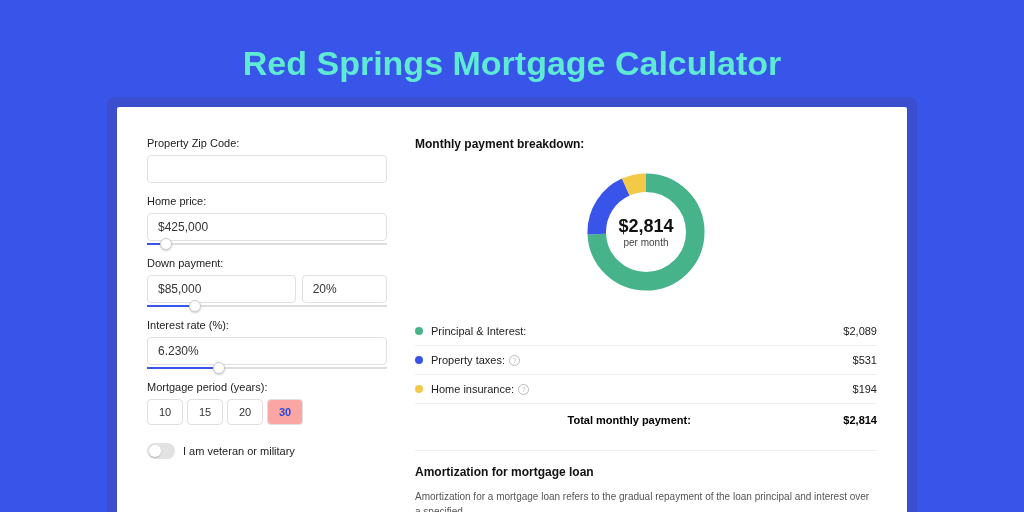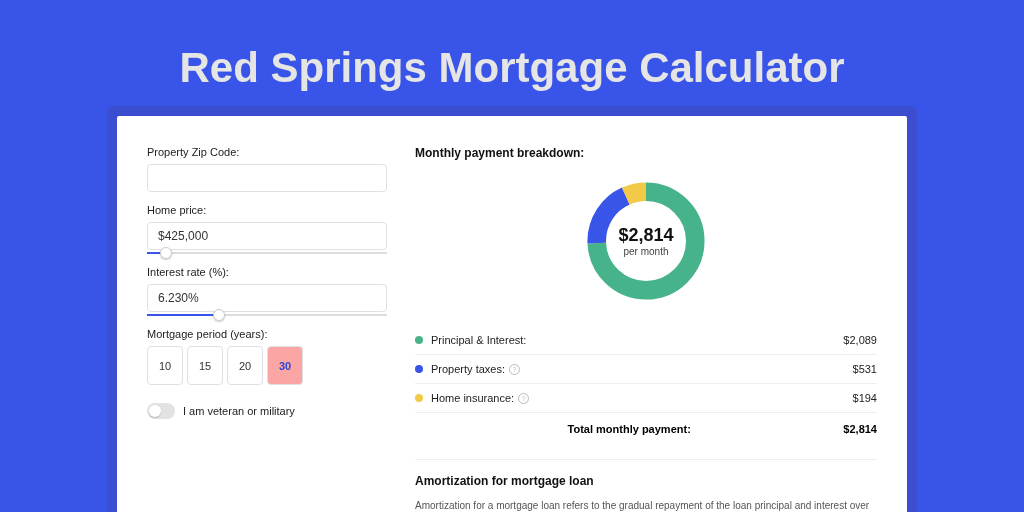--- a/index.html
+++ b/index.html
@@ -1,31 +1,31 @@
 <!DOCTYPE html>
 <html><head>
 <meta charset="utf-8">
 <style>
   * { box-sizing: border-box; margin: 0; padding: 0; font-family: -apple-system, BlinkMacSystemFont, "Segoe UI", Arial, sans-serif; }
   body { width: 1024px; height: 512px; background: #3954e8; overflow: hidden; }
-  .page-title { color: #e5e5e5; text-align: center; font-size: 42px; font-weight: 700; padding: 44px 0 24px; }
+  .page-title { color: #5eead4; text-align: center; font-size: 34px; font-weight: 700; padding: 44px 0 24px; }
   .card { background: #fff; margin: 0 auto; width: 790px; height: 420px; border-radius: 2px; box-shadow: 0 0 0 10px #3b4ed0; padding: 30px 30px 0; display: flex; gap: 28px; overflow: hidden; }
   .left { width: 240px; flex-shrink: 0; }
   .right { flex: 1; }
   .field-label { font-size: 11px; color: #222; margin-bottom: 6px; display: block; }
   .field-group { margin-bottom: 12px; }
   .text-input { width: 100%; height: 28px; border: 1px solid #e0e0e0; border-radius: 4px; padding: 0 10px; font-size: 12px; color: #333; }
   .input-row { display: flex; gap: 6px; }
   .input-row .text-input:first-child { flex: 2; }
   .input-row .text-input:last-child { flex: 1; }
   .slider-track { height: 2px; background: #ddd; position: relative; margin-top: 2px; }
   .slider-fill { position: absolute; left: 0; top: 0; height: 2px; background: #3954e8; }
   .slider-thumb { position: absolute; top: -5px; width: 12px; height: 12px; background: #fff; border: 1px solid #ccc; border-radius: 50%; box-shadow: 0 1px 2px rgba(0,0,0,.2); transform: translateX(-50%); cursor: pointer; }
   .period-row { display: flex; gap: 4px; }
-  .period-btn { width: 36px; height: 39px; border: 1px solid #e0e0e0; background: #fff; border-radius: 4px; font-size: 11px; color: #333; cursor: pointer; }
+  .period-btn { width: 36px; height: 26px; border: 1px solid #e0e0e0; background: #fff; border-radius: 4px; font-size: 11px; color: #333; cursor: pointer; }
   .period-btn.active { background: #fca5a5; color: #2a48d8; font-weight: 600; }
   .toggle-row { display: flex; align-items: center; gap: 8px; margin-top: 18px; }
   .toggle { width: 28px; height: 16px; background: #e2e2e2; border-radius: 8px; position: relative; cursor: pointer; }
   .toggle-knob { position: absolute; width: 12px; height: 12px; background: #fff; border-radius: 50%; top: 2px; left: 2px; box-shadow: 0 1px 1px rgba(0,0,0,.2); }
   .toggle-label { font-size: 11px; color: #222; }
   .section-title { font-size: 12px; font-weight: 700; color: #111; margin-bottom: 10px; }
   .donut-wrap { display: flex; justify-content: center; padding: 6px 0 14px; }
   .donut { position: relative; width: 130px; height: 130px; }
   .donut svg { width: 130px; height: 130px; transform: rotate(-90deg); }
   .donut-center { position: absolute; inset: 0; display: flex; flex-direction: column; align-items: center; justify-content: center; }
@@ -59,20 +59,31 @@
 
     <div class="field-group">
       <label class="field-label">Home price:</label>
       <input class="text-input" value="$425,000" style="">
       <div class="slider-track">
         <div class="slider-fill" style="width:8%"></div>
         <div class="slider-thumb" style="left:8%"></div>
       </div>
     </div>
 
+    <div class="field-group">
+      <label class="field-label">Down payment:</label>
+      <div class="input-row">
+        <input class="text-input" value="$85,000" style="">
+        <input class="text-input" value="20%" style="">
+      </div>
+      <div class="slider-track">
+        <div class="slider-fill" style="width:20%"></div>
+        <div class="slider-thumb" style="left:20%"></div>
+      </div>
+    </div>
 
     <div class="field-group">
       <label class="field-label">Interest rate (%):</label>
       <input class="text-input" value="6.230%" style="">
       <div class="slider-track">
         <div class="slider-fill" style="width:30%"></div>
         <div class="slider-thumb" style="left:30%"></div>
       </div>
     </div>
 

